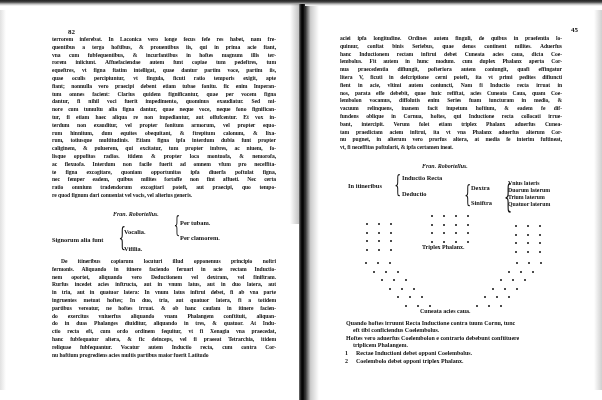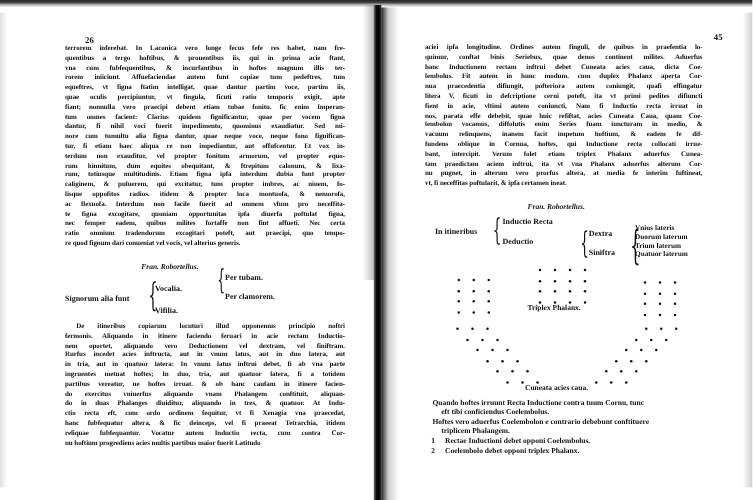--- a/index.html
+++ b/index.html
@@ -62,21 +62,21 @@
   .caption { position: absolute; font-size: 6px; font-weight: bold; white-space: nowrap; }
   .note { position: absolute; font-size: 6px; line-height: 7.4px; font-weight: bold; white-space: nowrap; }
 </style>
 </head>
 <body>
 
 <div class="top-edge"></div>
 <div class="left-page-edge"></div>
 
 <div class="page page-left">
-  <div class="page-number" style="left:68px; top:28px;">26</div>
+  <div class="page-number" style="left:68px; top:28px;">82</div>
 
   <div class="text-block" id="lp1" style="left:52px; top:36px; width:224px;">
       <span class="ln">terrorem inferebat. In Laconica vero longe fecus fefe res habet, nam fre-</span>
       <span class="ln">quentibus a tergo hoftibus, &amp; prouentibus iis, qui in prima acie ftant,</span>
       <span class="ln">vna cum fubfequentibus, &amp; incurfantibus in hoftes magnum illis ter-</span>
       <span class="ln">rorem iniiciunt. Affuefaciendae autem funt copiae tum pedeftres, tum</span>
       <span class="ln">equeftres, vt figna ftatim intelligat, quae dantur partim voce, partim iis,</span>
       <span class="ln">quae oculis percipiuntur, vt fingula, ficuti ratio temporis exigit, apte</span>
       <span class="ln">fiant; nonnulla vero praecipi debent etiam tubae fonitu. fic enim Imperan-</span>
       <span class="ln">tum omnes facient: Clarius quidem fignificantur, quae per vocem figna</span>

